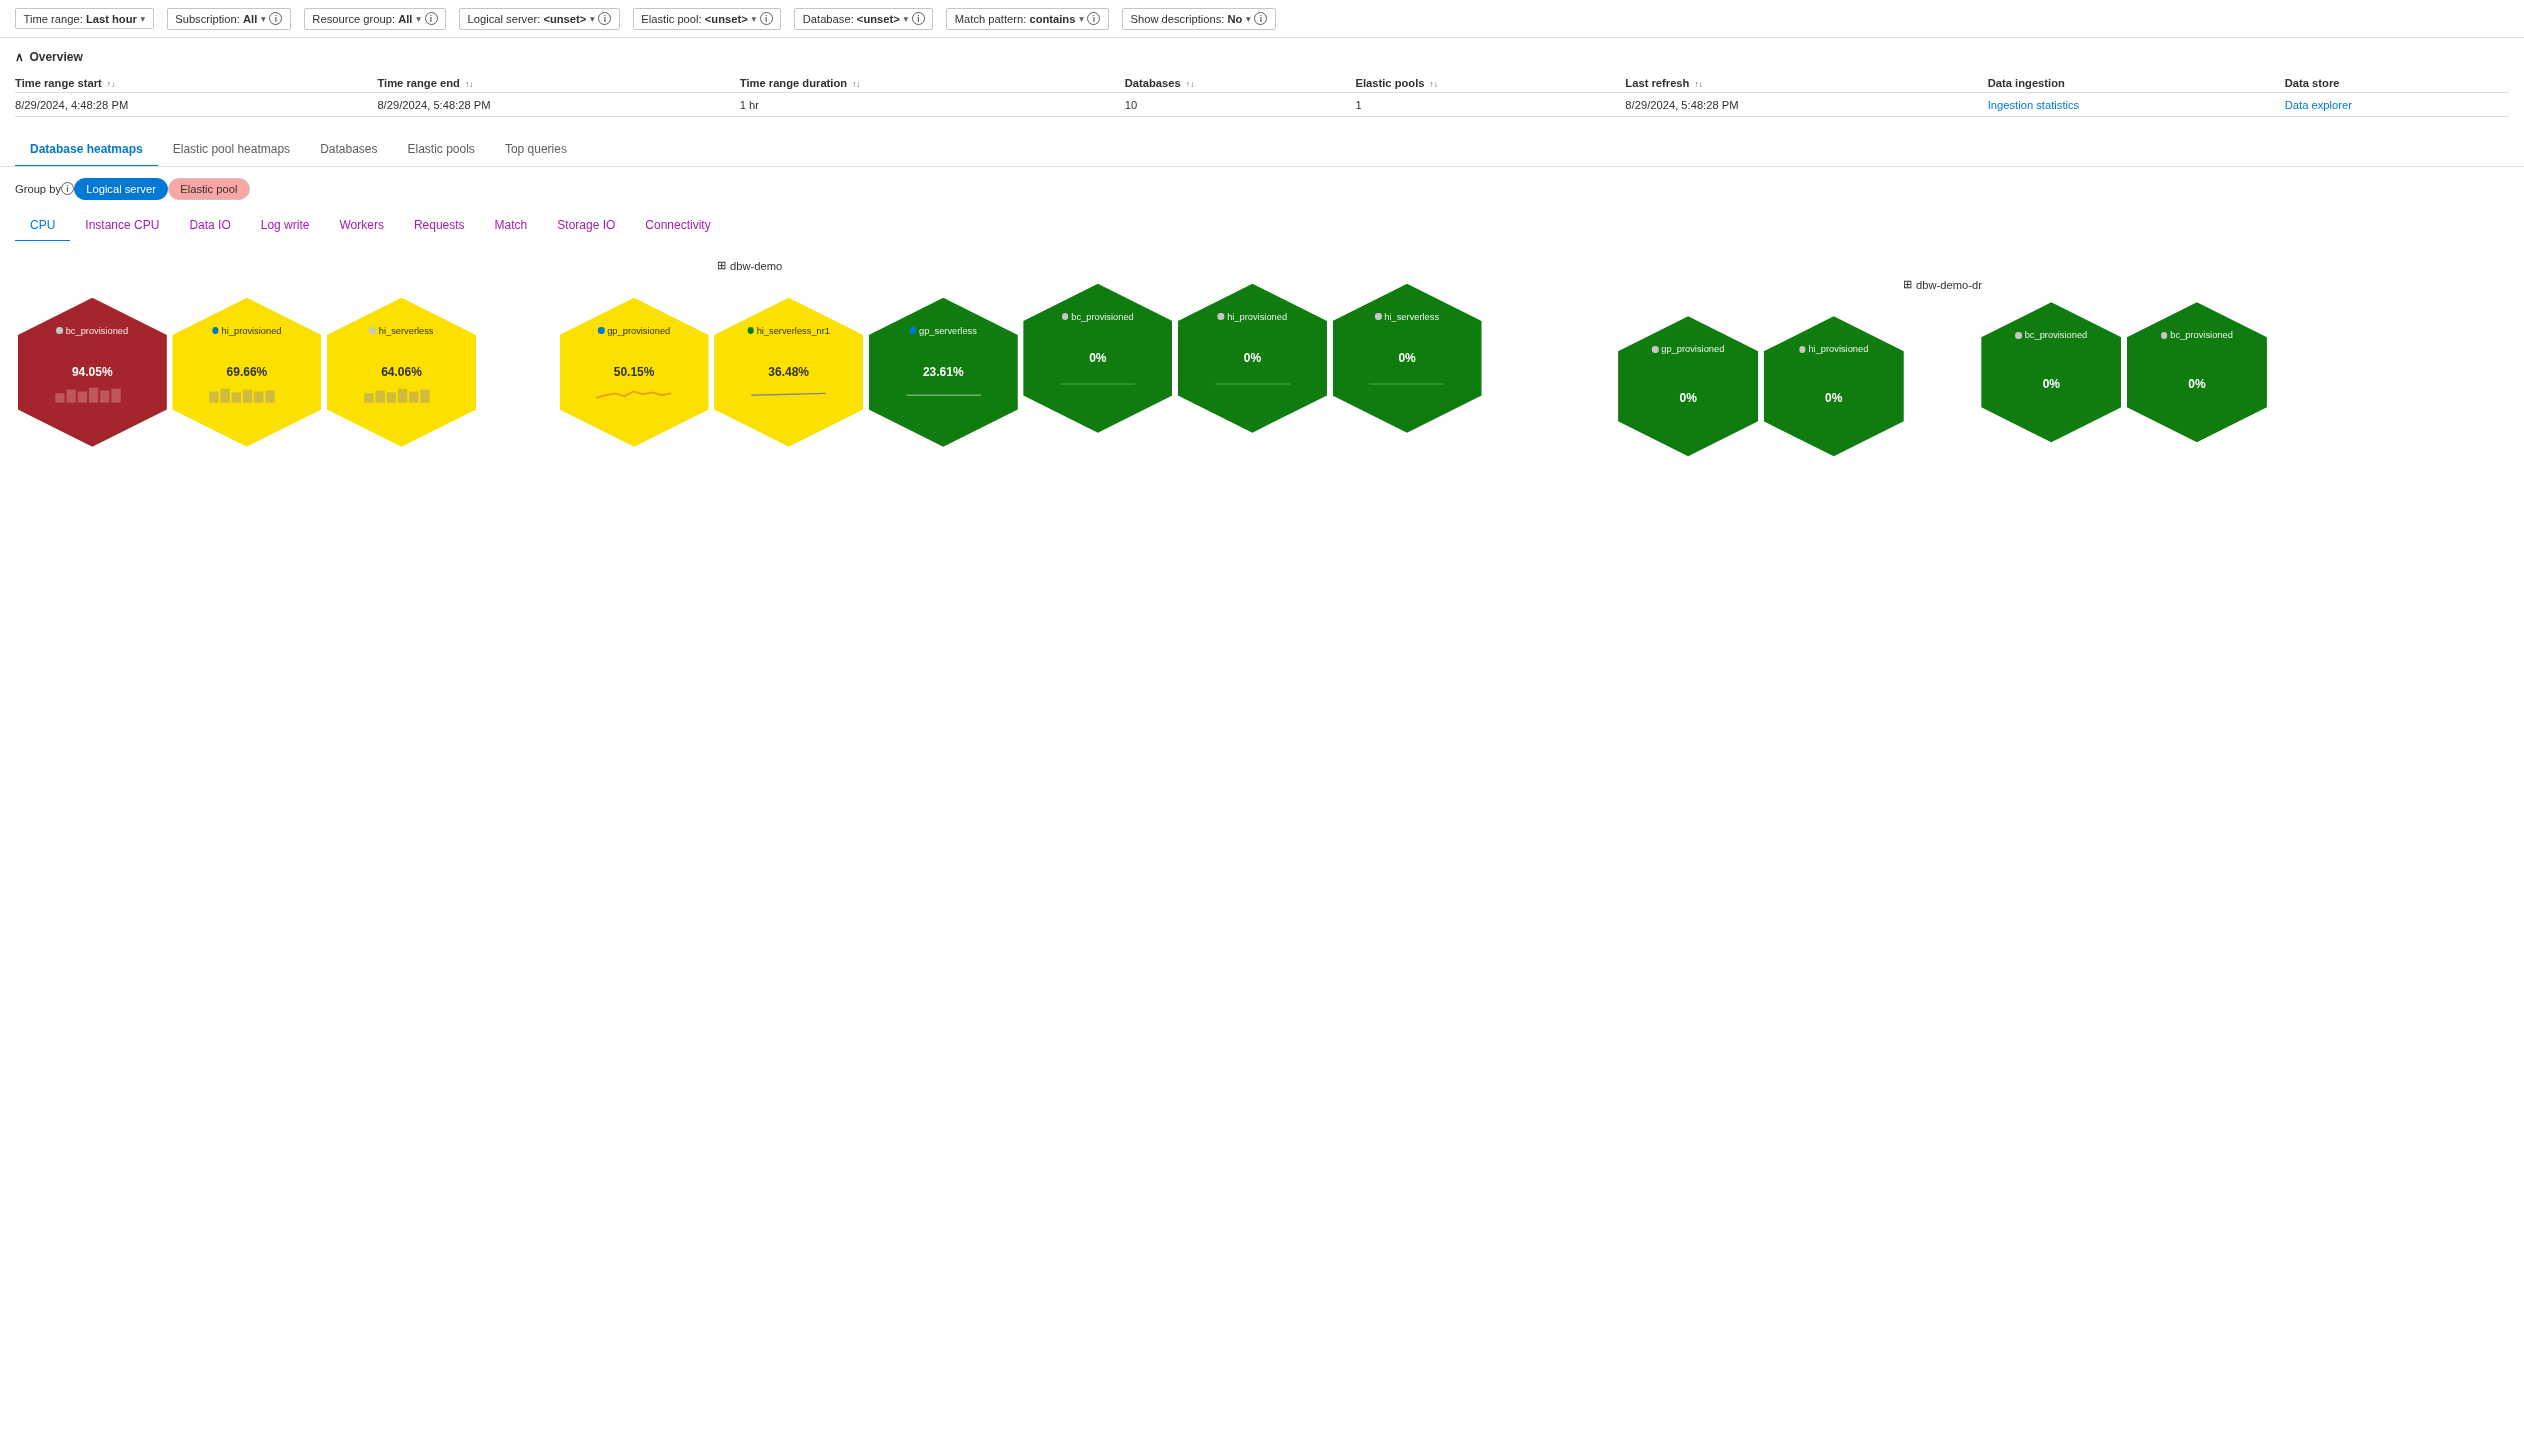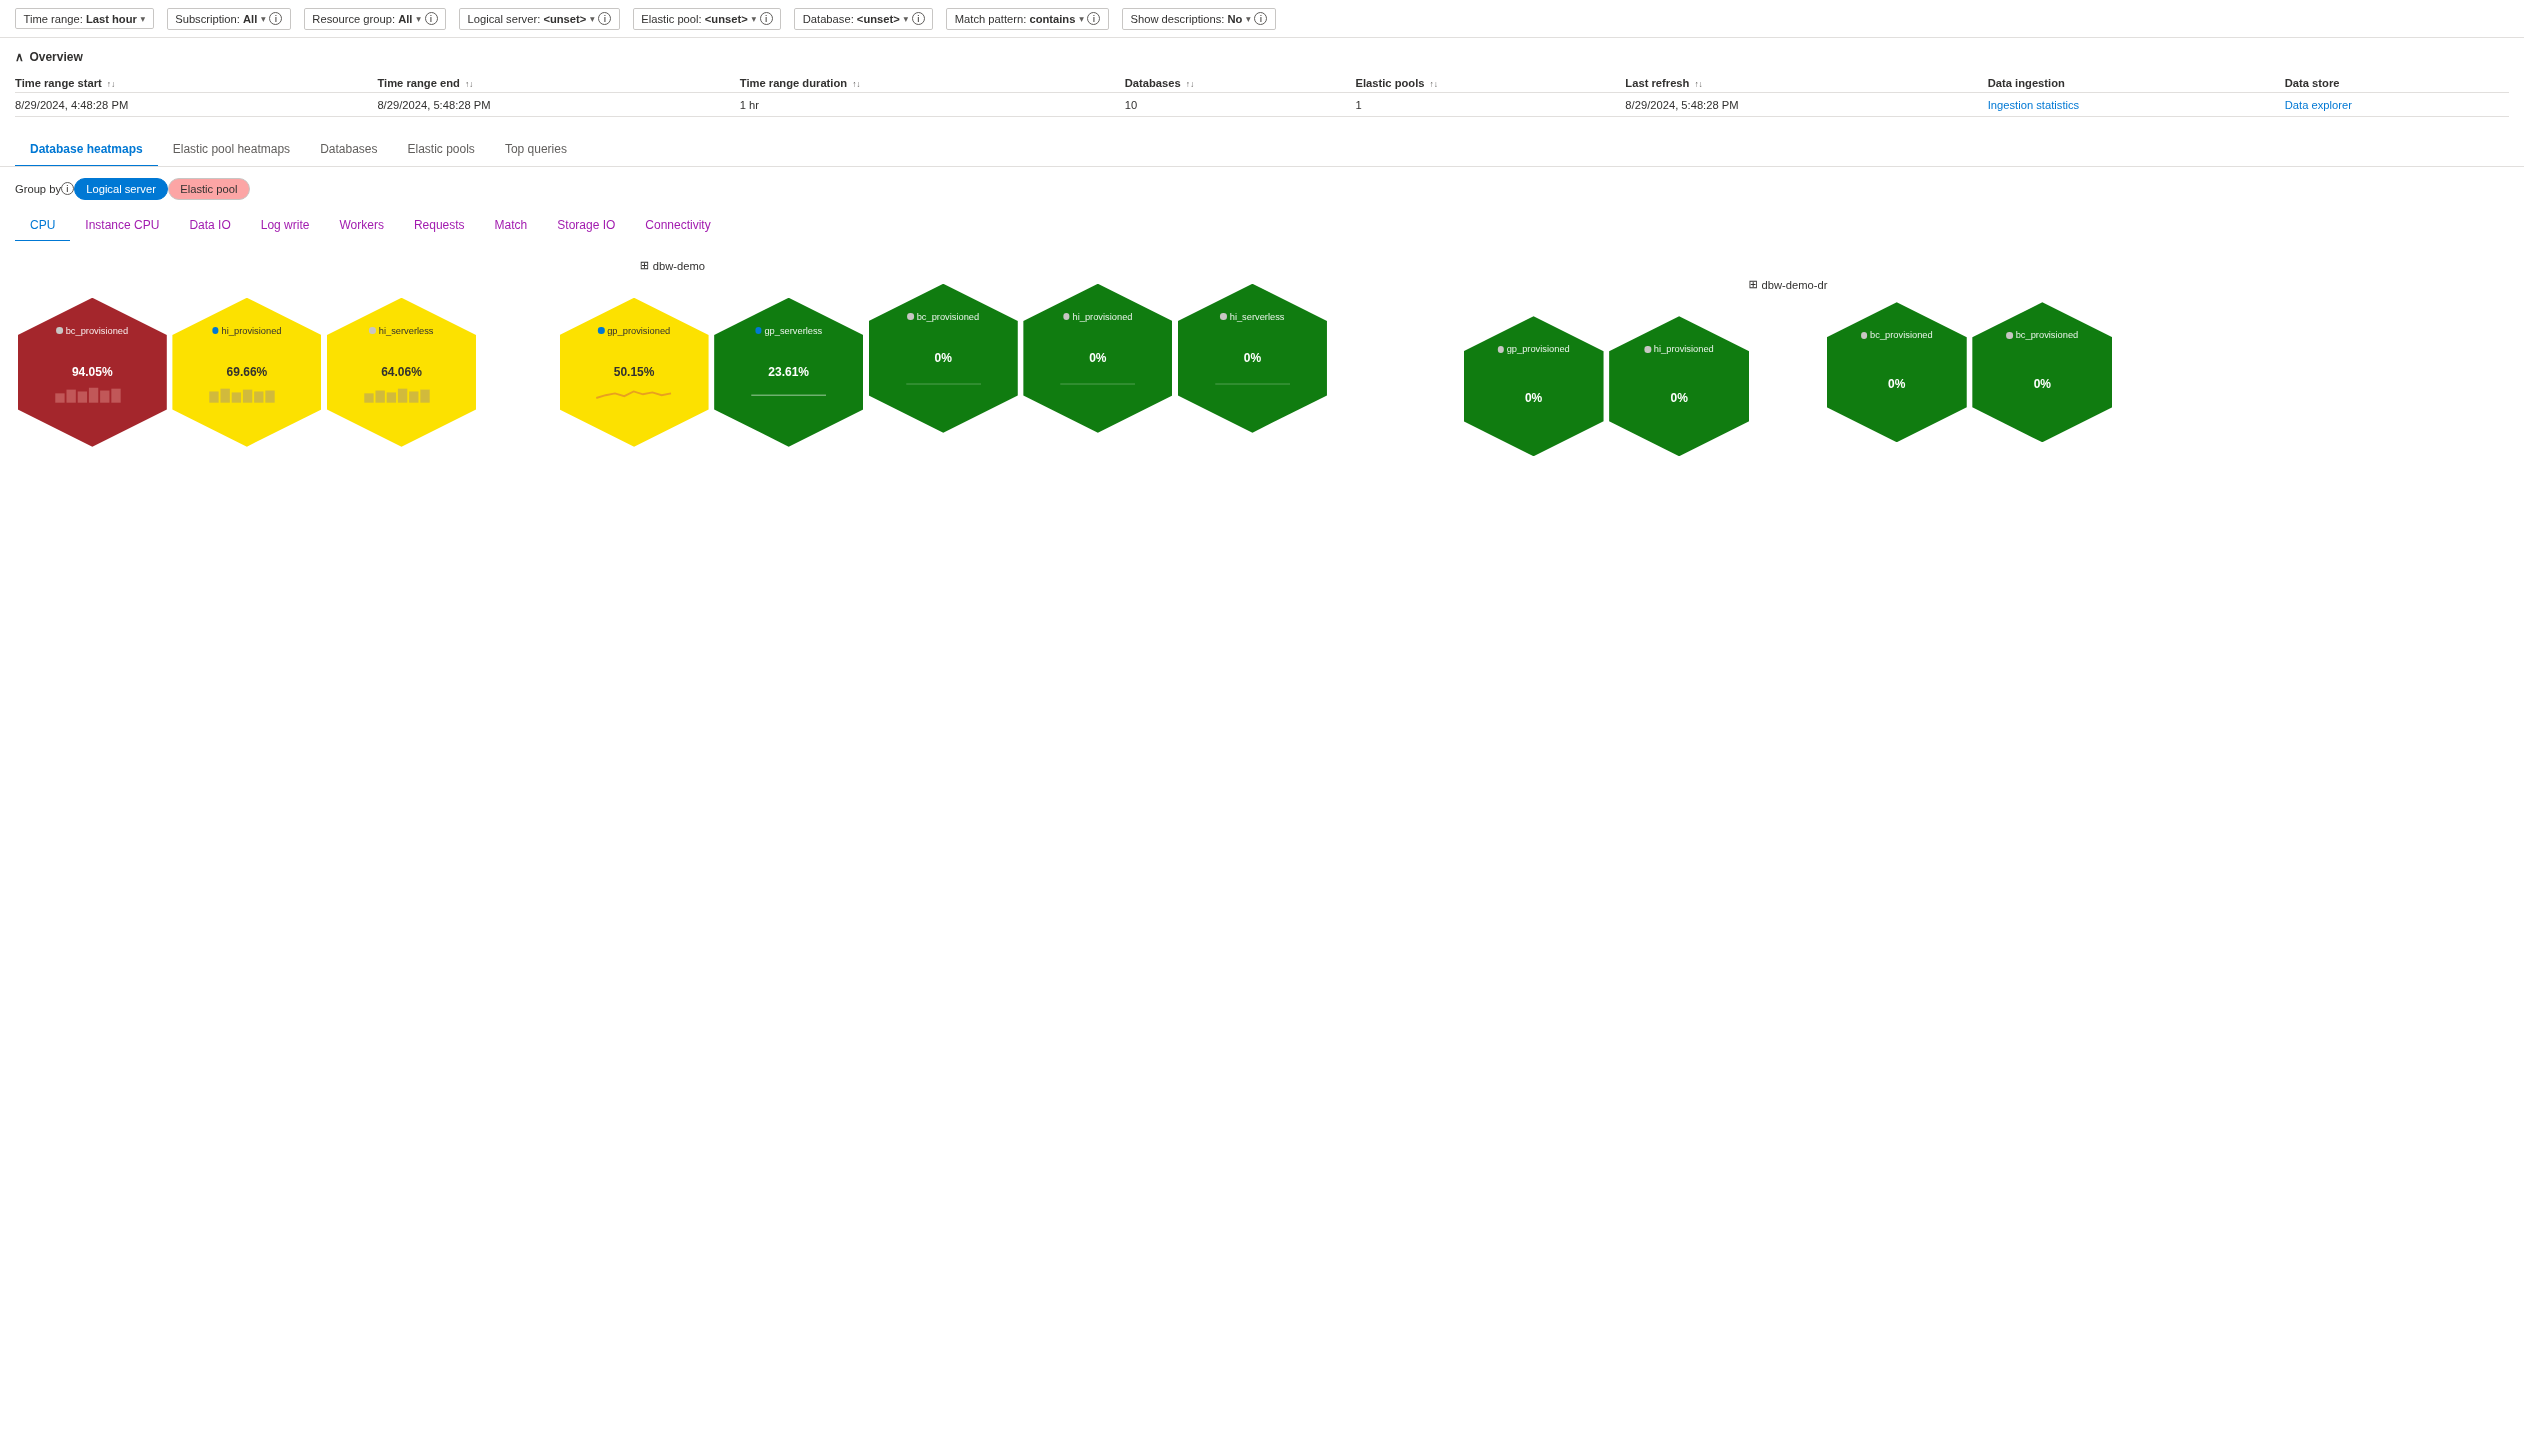--- a/index.html
+++ b/index.html
@@ -373,20 +373,32 @@
               <span class="hex-dot" style="background:#0078d4;"></span>
               <span>gp_provisioned</span>
             </div>
             <div class="hex-value" style="color:#323130;">50.15%</div>
             <svg class="hex-sparkline" viewBox="0 0 80 20">
               <polyline points="0,15 10,12 20,10 30,13 40,8 50,11 60,9 70,12 80,10" fill="none" stroke="#e8a020" stroke-width="2"></polyline>
             </svg>
           </div>
         </div>
 
+        <div class="hexagon hex-yellow">
+          <div class="hexagon-inner">
+            <div class="hex-label" style="color:#323130;">
+              <span class="hex-dot" style="background:#107c10;"></span>
+              <span>hi_serverless_nr1</span>
+            </div>
+            <div class="hex-value" style="color:#323130;">36.48%</div>
+            <svg class="hex-sparkline" viewBox="0 0 80 20">
+              <line x1="0" y1="12" x2="80" y2="10" stroke="#888" stroke-width="1.5"></line>
+            </svg>
+          </div>
+        </div>
 
         <div class="hexagon hex-green">
           <div class="hexagon-inner">
             <div class="hex-label">
               <span class="hex-dot" style="background:#0078d4;"></span>
               <span>gp_serverless</span>
             </div>
             <div class="hex-value">23.61%</div>
             <svg class="hex-sparkline" viewBox="0 0 80 20">
               <line x1="0" y1="12" x2="80" y2="12" stroke="rgba(255,255,255,0.4)" stroke-width="1.5"></line>

